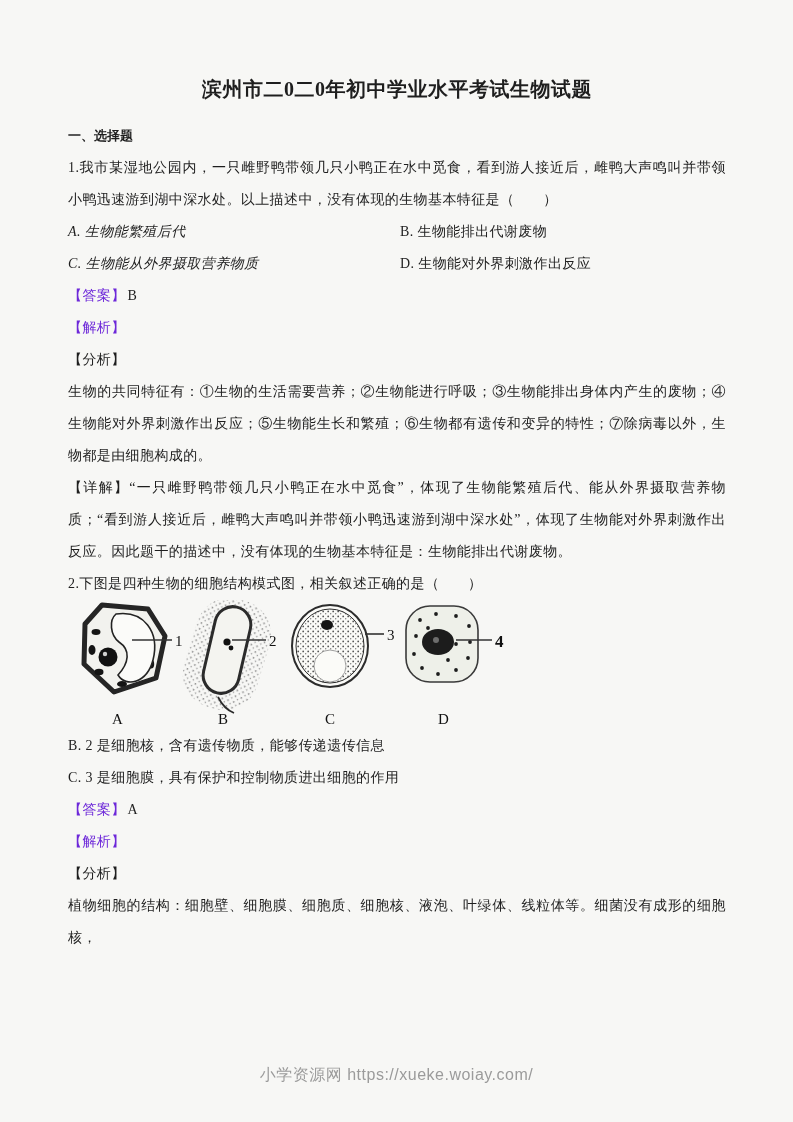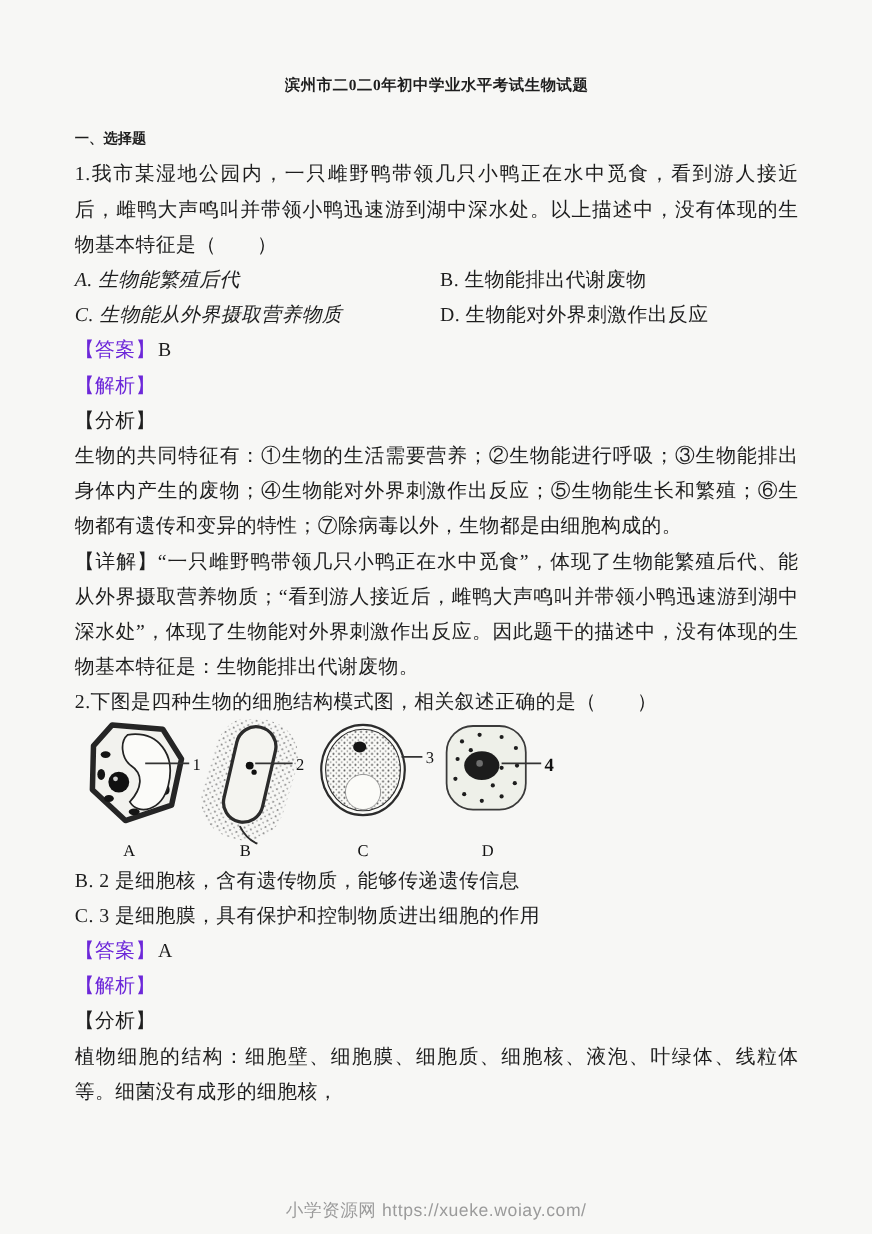--- a/index.html
+++ b/index.html
@@ -7,41 +7,41 @@
     position: relative;
     width: 793px; height: 1122px;
     margin: 0 auto;
     background: #f7f7f5;
     color: #1e1e1e;
     font-family: "Liberation Serif", "DejaVu Serif", serif;
     overflow: hidden;
   }
   .content { padding: 58px 67px 0 68px; }
   .title {
-    font-size: 14px; font-weight: 700;
+    font-size: 20px; font-weight: 700;
     text-align: center; line-height: 34px;
-    margin: 4px 0 14px 0; letter-spacing: 0.5px;
+    margin: 14px 0 14px 0; letter-spacing: 0.5px;
   }
   .section-heading {
     font-size: 13px; font-weight: 700;
     line-height: 32px; margin: 0;
   }
   p.line, .optrow {
-    font-size: 18px; line-height: 32px; margin: 0;
+    font-size: 14px; line-height: 32px; margin: 0;
     letter-spacing: 0.4px; text-align: justify;
   }
   .optrow { display: flex; }
   .optrow .opt-left { width: 332px; flex: none; font-style: italic; }
   .optrow .opt-right { flex: 1; }
   .tag-blue { color: #6d28d9; }
   .answer-val { padding-left: 2px; }
   .figure-wrap { height: 130px; margin: 0; }
   .figure-wrap svg { display: block; margin-left: 4px; }
   .footer {
-    position: absolute; left: 0; right: 0; bottom: 11px;
+    position: absolute; left: 0; right: 0; bottom: 36px;
     text-align: center;
     font-family: "Liberation Sans", "DejaVu Sans", sans-serif;
     font-size: 16px; color: #9b9b9b; letter-spacing: 0.5px;
   }
 </style>
 </head>
 <body>
 
 <div class="page">
   <div class="content">

